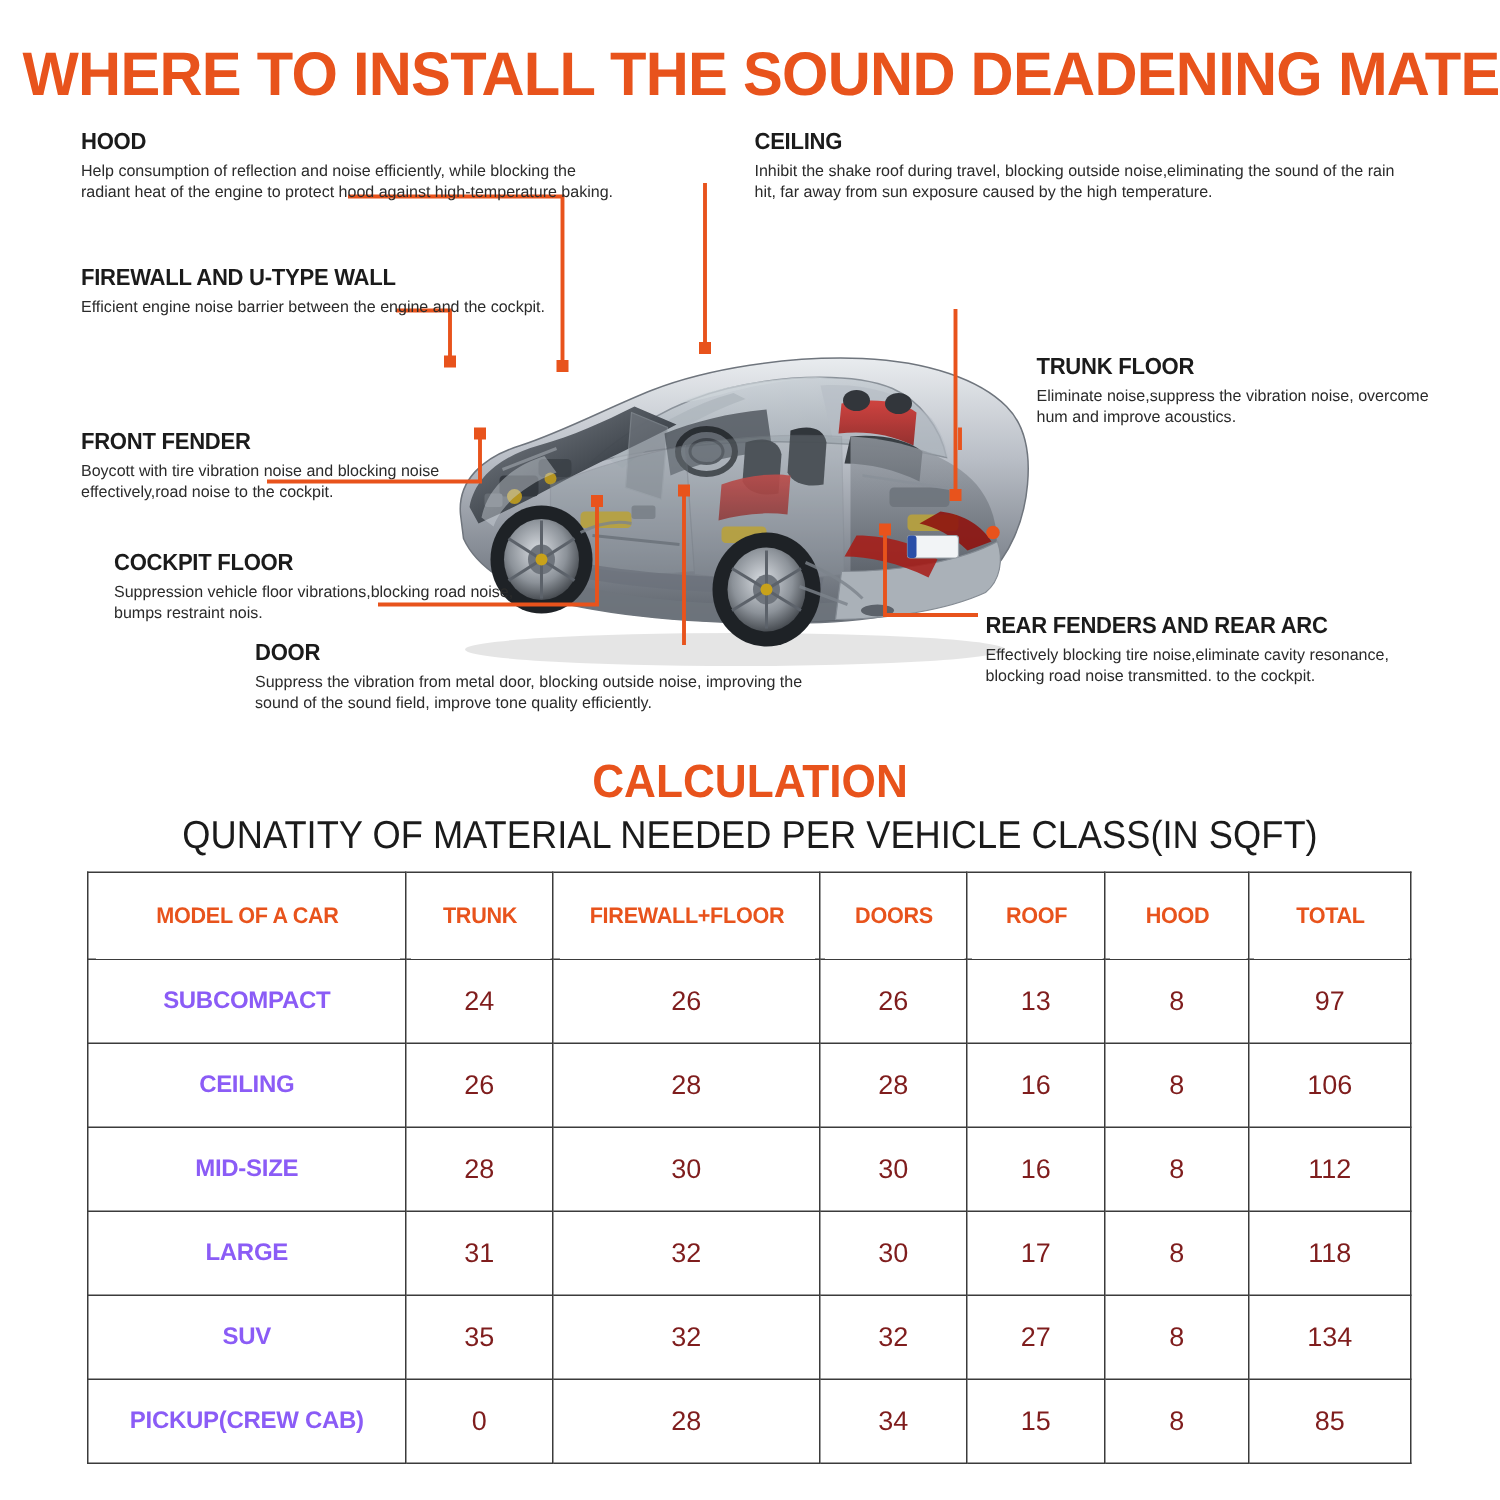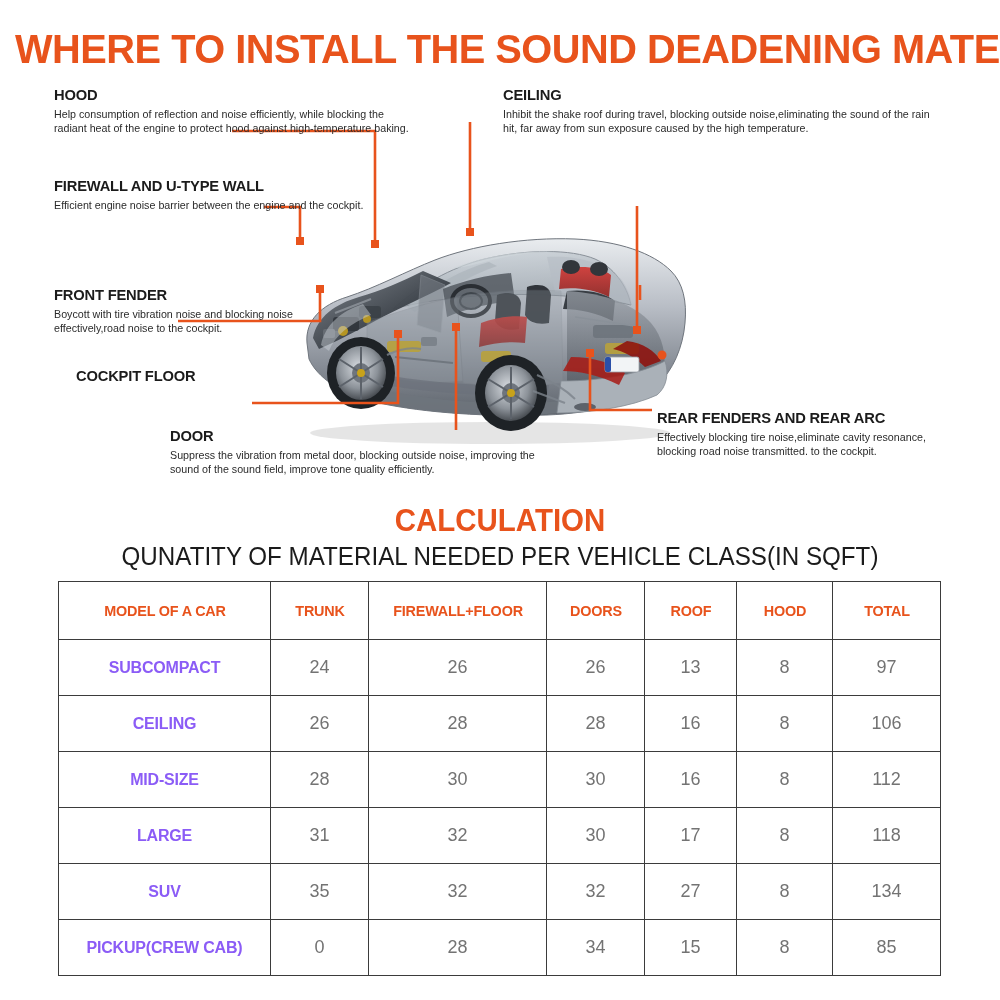--- a/index.html
+++ b/index.html
@@ -117,21 +117,21 @@
   }
   #calc-table tbody td { height: 56px; }
   #calc-table tbody td.model {
     color: #8b5cf6;
     font-weight: 700;
     font-size: 16px;
     letter-spacing: -0.2px;
     font-family: "Liberation Sans Narrow", "Liberation Sans", sans-serif;
   }
   #calc-table tbody td.num {
-    color: #737373;
+    color: #7f1d1d;
     font-weight: 400;
     font-size: 18px;
     font-family: "Liberation Sans Narrow", "Liberation Sans", sans-serif;
   }
 </style>
 </head>
 <body>
 
 <div id="page">
 
@@ -336,33 +336,38 @@
     <div class="c-body">Efficient engine noise barrier between the engine and the cockpit.</div>
   </div>
 
   <div class="callout" style="left:54px; top:286px; width:280px;">
     <div class="c-title">FRONT FENDER</div>
     <div class="c-body">Boycott with tire vibration noise and blocking noise effectively,road noise to the cockpit.</div>
   </div>
 
   <div class="callout" style="left:76px; top:367px; width:290px;">
     <div class="c-title">COCKPIT FLOOR</div>
+    <div class="c-body">Suppression vehicle floor vibrations,blocking road noise, bumps restraint nois.</div>
   </div>
 
   <div class="callout" style="left:170px; top:427px; width:380px;">
     <div class="c-title">DOOR</div>
     <div class="c-body">Suppress the vibration from metal door, blocking outside noise, improving the sound of the sound field, improve tone quality efficiently.</div>
   </div>
 
   <div class="callout" style="left:503px; top:86px; width:440px;">
     <div class="c-title">CEILING</div>
     <div class="c-body">Inhibit the shake roof during travel, blocking outside noise,eliminating the sound of the rain hit, far away from sun exposure caused by the high temperature.</div>
   </div>
 
 
+  <div class="callout" style="left:691px; top:236px; width:270px;">
+    <div class="c-title">TRUNK FLOOR</div>
+    <div class="c-body">Eliminate noise,suppress the vibration noise, overcome hum and improve acoustics.</div>
+  </div>
 
   <div class="callout" style="left:657px; top:409px; width:310px;">
     <div class="c-title">REAR FENDERS AND REAR ARC</div>
     <div class="c-body">Effectively blocking tire noise,eliminate cavity resonance, blocking road noise transmitted. to the cockpit.</div>
   </div>
 
   <div class="calc-title">CALCULATION</div>
   <div class="calc-sub">QUNATITY OF MATERIAL NEEDED PER VEHICLE CLASS(IN SQFT)</div>
 
   <table id="calc-table">

